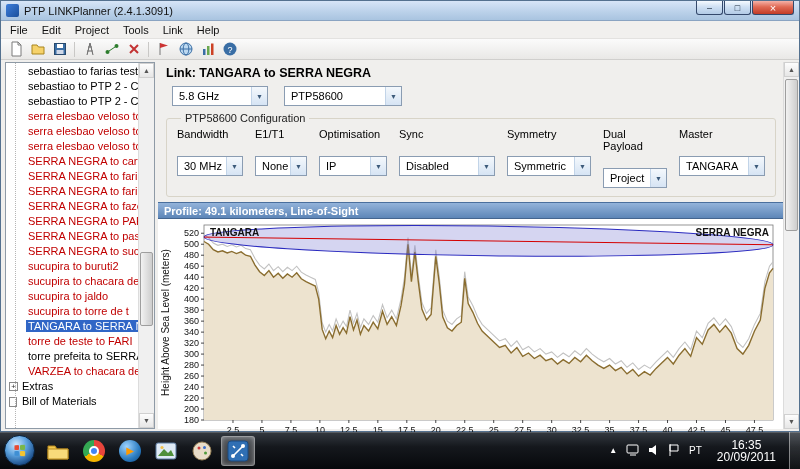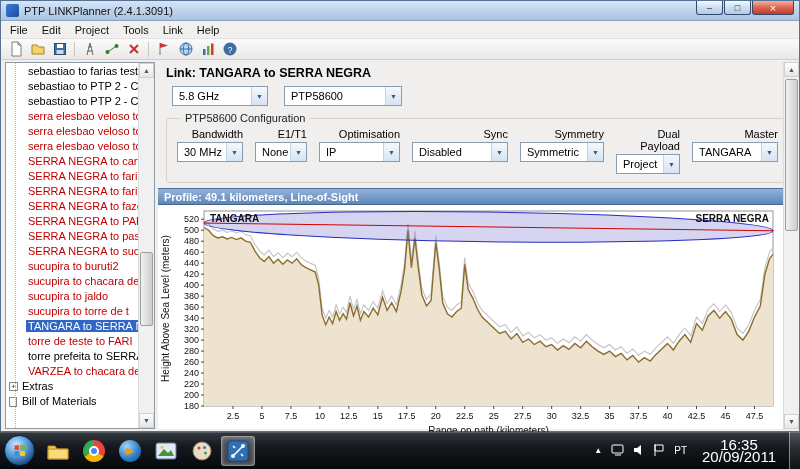--- a/index.html
+++ b/index.html
@@ -45,40 +45,40 @@
   .main { flex:1; display:flex; flex-direction:column; min-width:0; }
   .link-header { font-size:12.5px; font-weight:bold; color:#000; padding:4px 8px 3px; }
   .selects-row { display:flex; gap:16px; padding:3px 8px 4px 14px; }
   .combo { height:20px; border:1px solid #8a9cb2; background:#fff; display:flex; align-items:center; }
   .combo .ctext { padding:0 6px; flex:1; white-space:nowrap; overflow:hidden; }
   .combo .carrow { width:16px; height:100%; border-left:1px solid #c2d4e8; background:linear-gradient(#f4f8fc,#d6e4f4); display:flex; align-items:center; justify-content:center; font-size:7px; color:#3c5a7a; }
   .w-band{width:96px}.w-reg{width:118px}.w-prod{width:118px}
   fieldset.config { margin:2px 8px 0; border:1px solid #d8d4c8; border-radius:3px; padding:4px 10px 8px; }
   fieldset.config legend { padding:0 4px; margin-left:4px; color:#222; }
   .fields { display:flex; gap:12px; }
-  .field label { display:block; margin-bottom:2px; color:#000;text-align:right; }
-  .fw1{width:66px}.fw2{width:52px}.fw3{width:81px}.fw4{width:96px}.fw5{width:84px}.fw6{width:64px}.fw7{width:86px}
+  .field label { display:block; margin-bottom:16px; color:#000; }
+  .fw1{width:66px}.fw2{width:52px}.fw3{width:68px}.fw4{width:96px}.fw5{width:84px}.fw6{width:64px}.fw7{width:86px}
   .profile-bar { margin-top:5px; height:17px; background:linear-gradient(#93b3da,#5d86b8); border-top:1px solid #4a6f9d; border-bottom:1px solid #44658f; color:#fff; font-weight:bold; display:flex; align-items:center; padding-left:6px; }
   .chart-wrap { flex:1; background:#fff; min-height:0; }
 
   
   .taskbar { position:absolute; left:0; bottom:0; width:800px; height:37px; background:linear-gradient(180deg,#343a41,#15181d 40%,#06080b); box-shadow:inset 0 1px 0 rgba(255,255,255,.18); display:flex; align-items:center; }
   .orb { width:31px; height:31px; border-radius:50%; margin:0 5px 0 4px; background:radial-gradient(circle at 38% 30%, #cfe8ff 0%, #5aa0dd 40%, #1d4f8b 75%, #0a2c55 100%); border:1px solid #0a2540; position:relative; flex:none; }
   .orb .flag { position:absolute; inset:9px; display:grid; grid-template-columns:1fr 1fr; gap:1px; transform:perspective(24px) rotateY(-14deg); }
   .orb .flag i { border-radius:1px; }
   .fc1{background:#e74a33}.fc2{background:#7ab648}.fc3{background:#3f8fd4}.fc4{background:#f5c431}
   .tb-app { width:34px; height:30px; border-radius:3px; display:flex; align-items:center; justify-content:center; margin:0 1px; }
   .tb-app.active { background:rgba(255,255,255,.22); box-shadow:inset 0 0 5px rgba(255,255,255,.4); border:1px solid rgba(255,255,255,.4); }
   .chrome { width:22px; height:22px; border-radius:50%; background:conic-gradient(#e8453c 0 33%, #f4b400 0 66%, #34a853 0); position:relative; }
   .chrome::after { content:""; position:absolute; inset:6px; border-radius:50%; background:#4285f4; border:2px solid #fff; }
   .wmp { width:22px; height:22px; border-radius:50%; background:radial-gradient(circle at 35% 30%, #9fd4ff, #2a7bc0 60%, #0f4a85); display:flex; align-items:center; justify-content:center; color:#ff9a00; font-size:10px; }
   .tray { margin-left:auto; display:flex; align-items:center; gap:7px; color:#fff; height:100%; }
   .chev { font-size:8px; color:#fff; padding:0 2px; }
   .lang { font-size:10px; color:#fff; padding:0 2px; }
-  .clock { display:flex; flex-direction:column; align-items:center; justify-content:center; font-size:15px; line-height:12px; color:#fff; padding:0 6px; }
+  .clock { display:flex; flex-direction:column; align-items:center; justify-content:center; font-size:12px; line-height:12px; color:#fff; padding:0 6px; }
   .show-desktop { width:11px; height:100%; border-left:1px solid rgba(255,255,255,.45); background:linear-gradient(rgba(255,255,255,.14),rgba(255,255,255,.04)); }
 </style>
 </head>
 <body>
 
 <div class="window">
 
   <div class="titlebar">
     <span class="app-ico"></span>
     <span class="title-text">PTP LINKPlanner (2.4.1.3091)</span>

